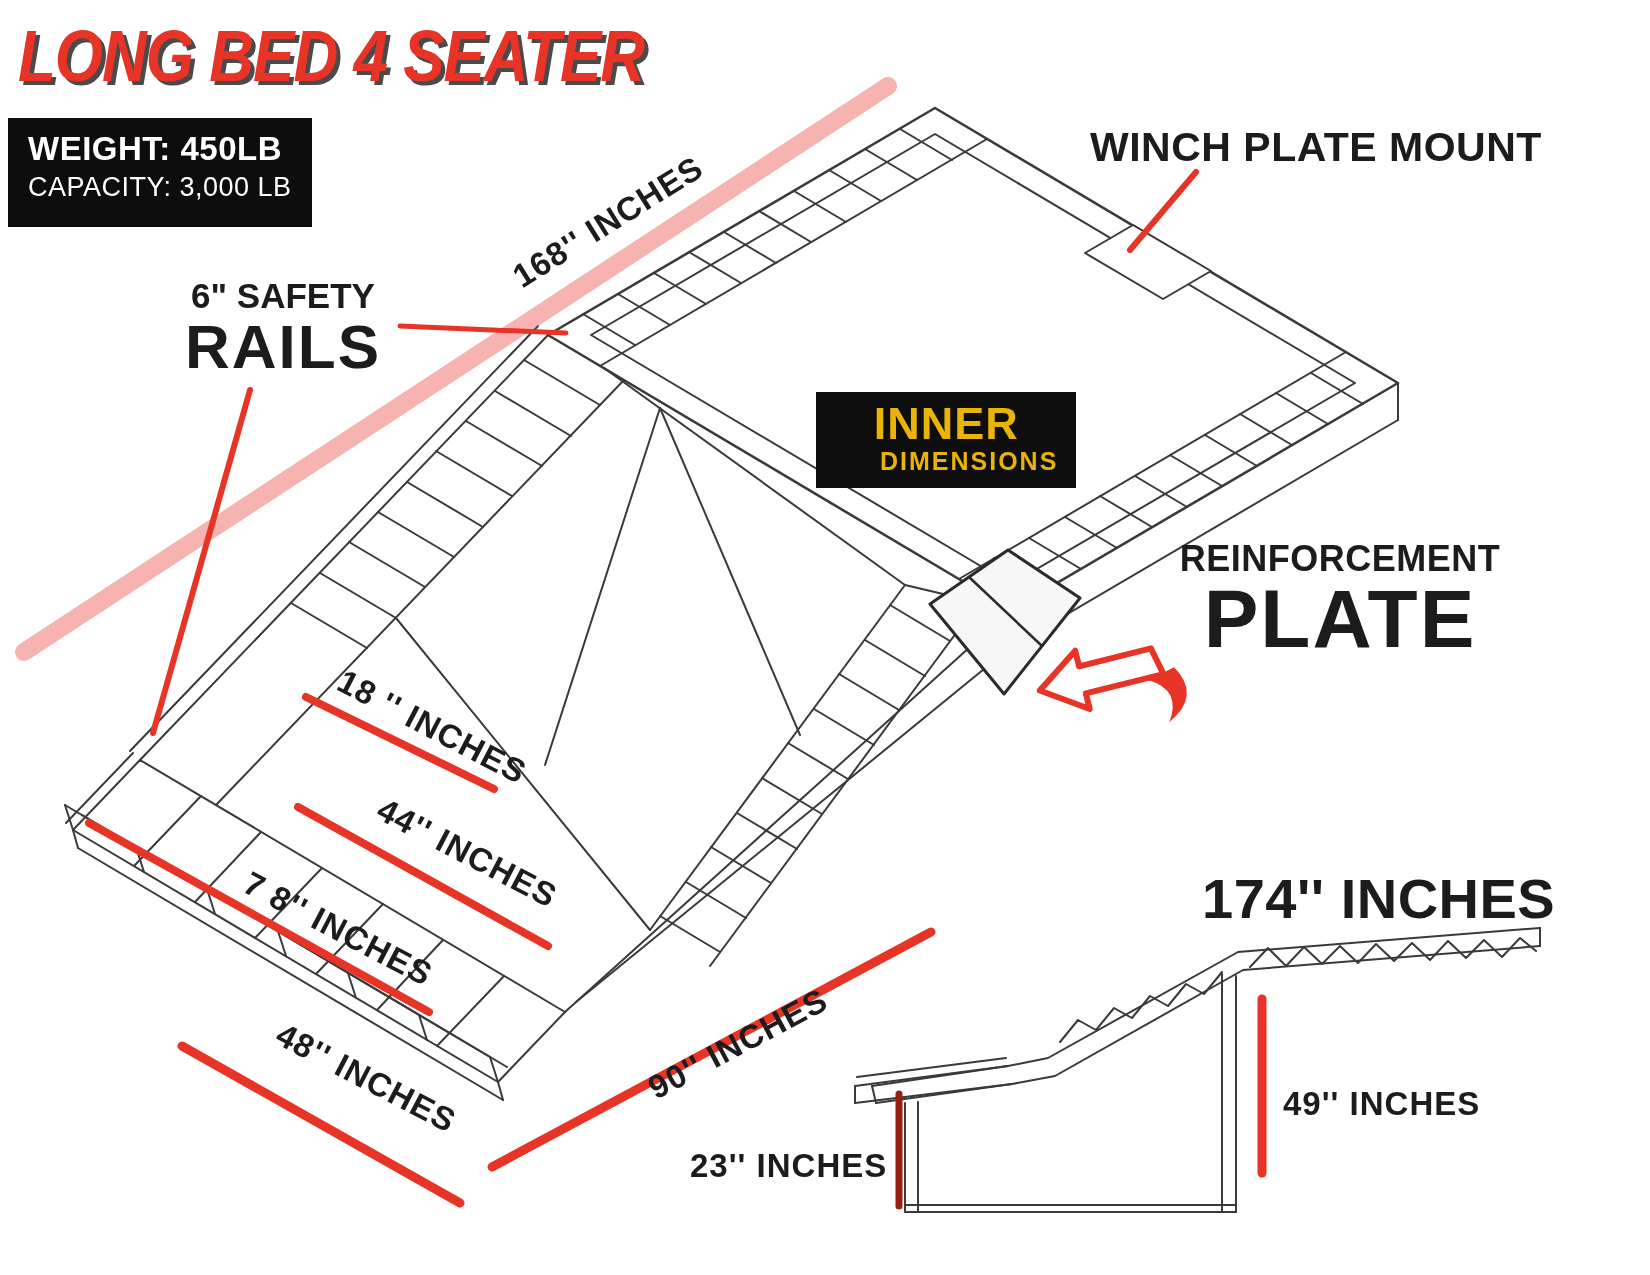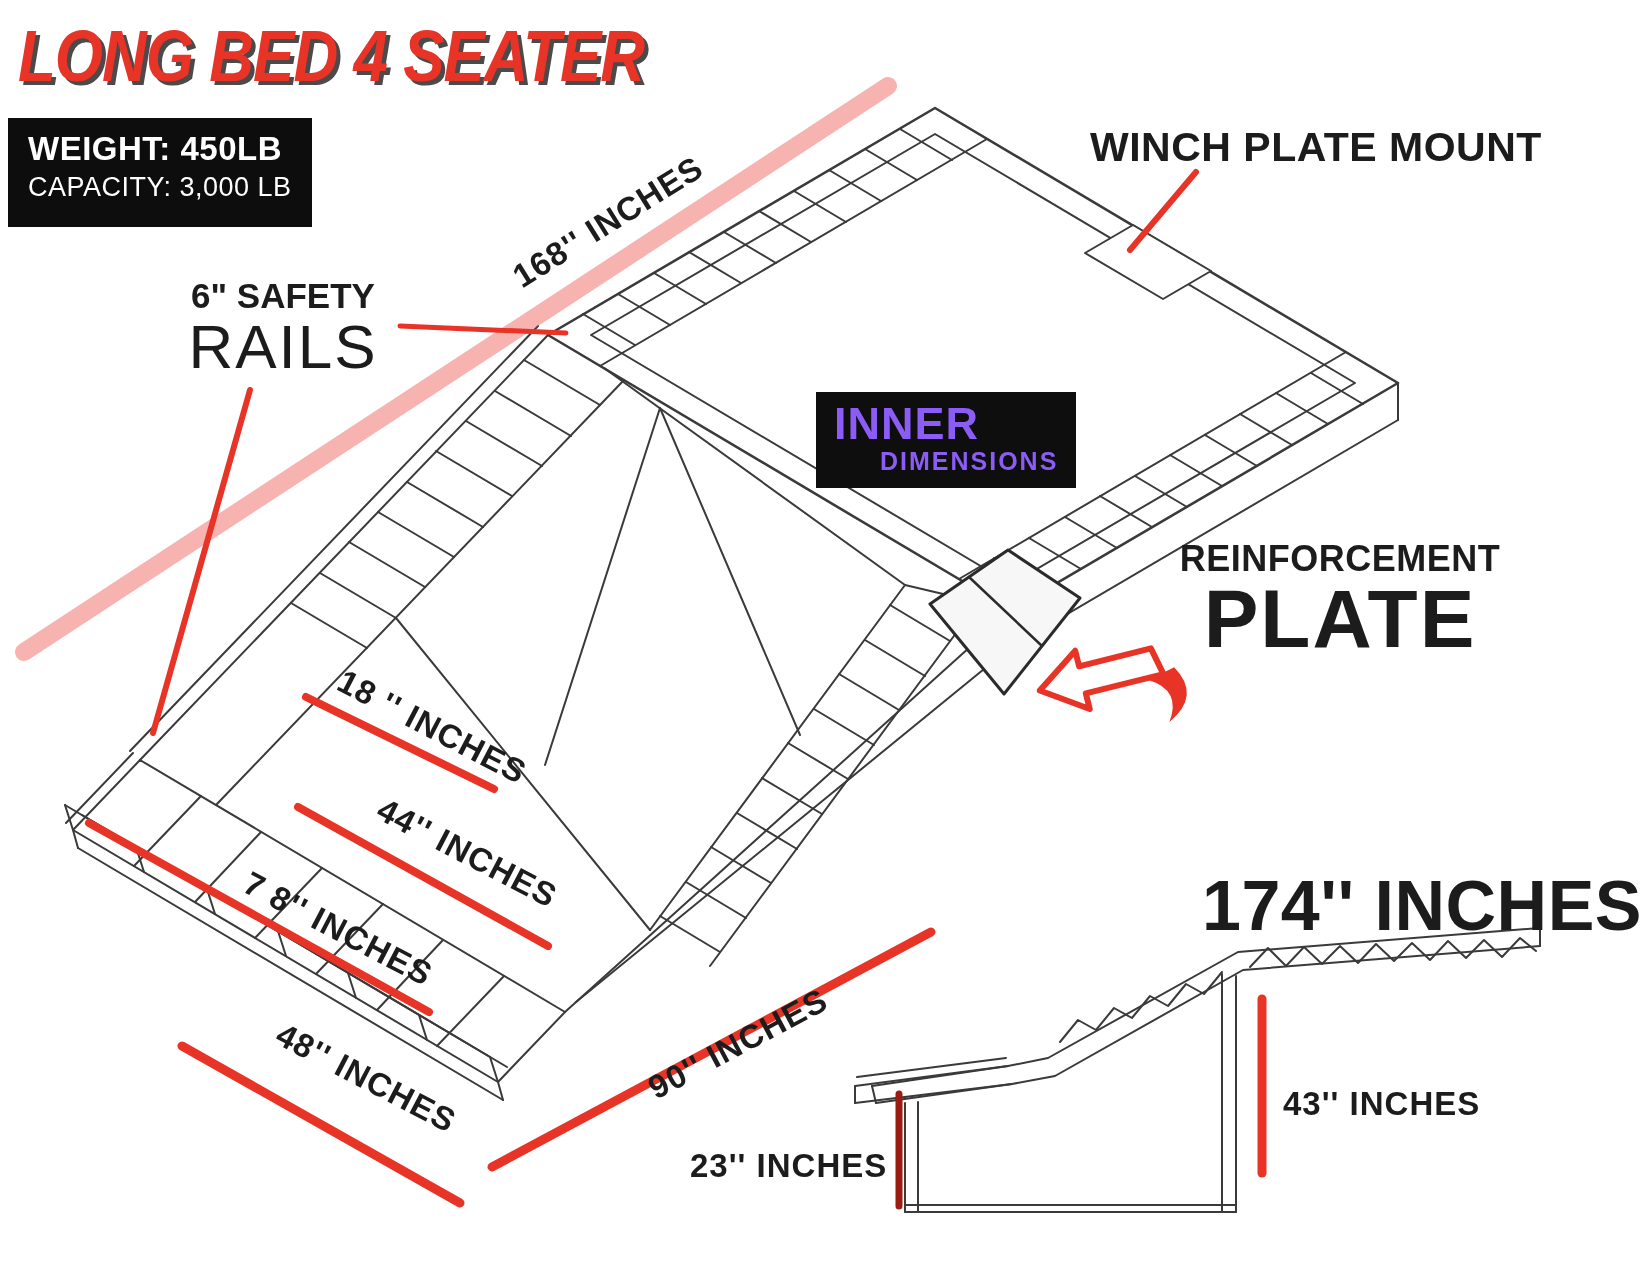--- a/index.html
+++ b/index.html
@@ -12,34 +12,34 @@
   .title{position:absolute;left:18px;top:14px;margin:0;font-size:62px;font-weight:800;font-style:italic;
          color:#e73427;letter-spacing:-1px;white-space:nowrap;text-shadow:4px 3px 0 #4a4a4a;
          transform:scaleY(1.18);transform-origin:left top;}
   .spec-box{position:absolute;left:8px;top:118px;background:#0d0d0d;color:#ffffff;padding:12px 20px 24px;}
   .spec-weight{font-size:33px;font-weight:800;letter-spacing:0.5px;}
   .spec-capacity{font-size:27px;font-weight:400;letter-spacing:0.5px;margin-top:4px;}
 
   .winch-label{position:absolute;left:1090px;top:124px;font-size:41px;font-weight:800;letter-spacing:0.5px;white-space:nowrap;}
   .safety-label{position:absolute;left:148px;top:276px;width:270px;text-align:center;}
   .safety-l1{font-size:35px;font-weight:800;}
-  .safety-l2{font-size:62px;font-weight:400;letter-spacing:2px;line-height:1;}
-
-  .inner-box{position:absolute;left:816px;top:392px;background:#0e0e0e;color:#8b5cf6;
-             padding:8px 18px 12px;}
+  .safety-l2{font-size:62px;font-weight:700;letter-spacing:2px;line-height:1;}
+
+  .inner-box{position:absolute;left:816px;top:392px;background:#0e0e0e;color:#eab308;
+             padding:8px 18px 12px;text-align:center;}
   .inner-l1{font-size:45px;font-weight:700;letter-spacing:1px;line-height:1.05;}
   .inner-l2{font-size:25px;font-weight:600;letter-spacing:2px;margin-left:46px;}
 
   .reinf-label{position:absolute;left:1140px;top:538px;width:400px;text-align:center;}
   .reinf-l1{font-size:36px;font-weight:800;letter-spacing:0.5px;}
   .reinf-l2{font-size:82px;font-weight:800;letter-spacing:2px;line-height:0.95;}
 
   .dim{position:absolute;font-size:33px;font-weight:800;letter-spacing:1px;white-space:nowrap;color:#1c1c1c;}
   .dim-rot{transform-origin:center center;}
-  .dim-174{font-size:70px;letter-spacing:0.5px;}
+  .dim-174{font-size:56px;letter-spacing:0.5px;}
 </style>
 </head>
 <body>
 
 <div class="canvas">
 
   <svg class="art" viewBox="0 0 1650 1275">
 
     <g class="k">
 
@@ -204,16 +204,16 @@
   </div>
 
   <div class="dim dim-rot" style="left:608px;top:222px;transform:translate(-50%,-50%) rotate(-32deg);">168'' INCHES</div>
   <div class="dim dim-rot" style="left:432px;top:727px;transform:translate(-50%,-50%) rotate(27.5deg);">18 '' INCHES</div>
   <div class="dim dim-rot" style="left:467px;top:853px;transform:translate(-50%,-50%) rotate(27.5deg);">44'' INCHES</div>
   <div class="dim dim-rot" style="left:338px;top:929px;transform:translate(-50%,-50%) rotate(27.5deg);">7 8'' INCHES</div>
   <div class="dim dim-rot" style="left:366px;top:1078px;transform:translate(-50%,-50%) rotate(27.5deg);">48'' INCHES</div>
   <div class="dim dim-rot" style="left:738px;top:1044px;transform:translate(-50%,-50%) rotate(-28deg);">90'' INCHES</div>
 
   <div class="dim dim-174" style="left:1202px;top:866px;">174'' INCHES</div>
-  <div class="dim" style="left:1283px;top:1085px;">43'' INCHES</div>
+  <div class="dim" style="left:1283px;top:1085px;">49'' INCHES</div>
   <div class="dim" style="left:690px;top:1147px;">23'' INCHES</div>
 
 </div>
 
 </body></html>

